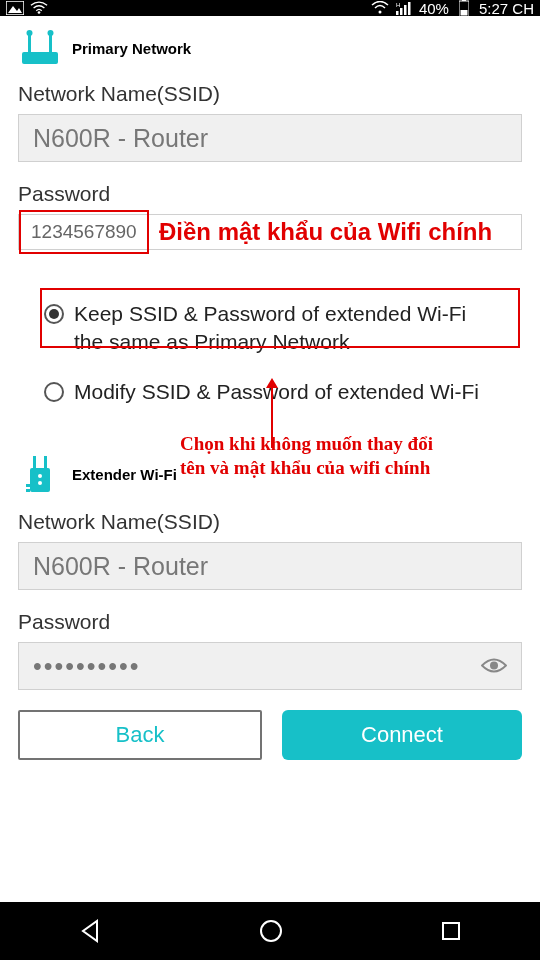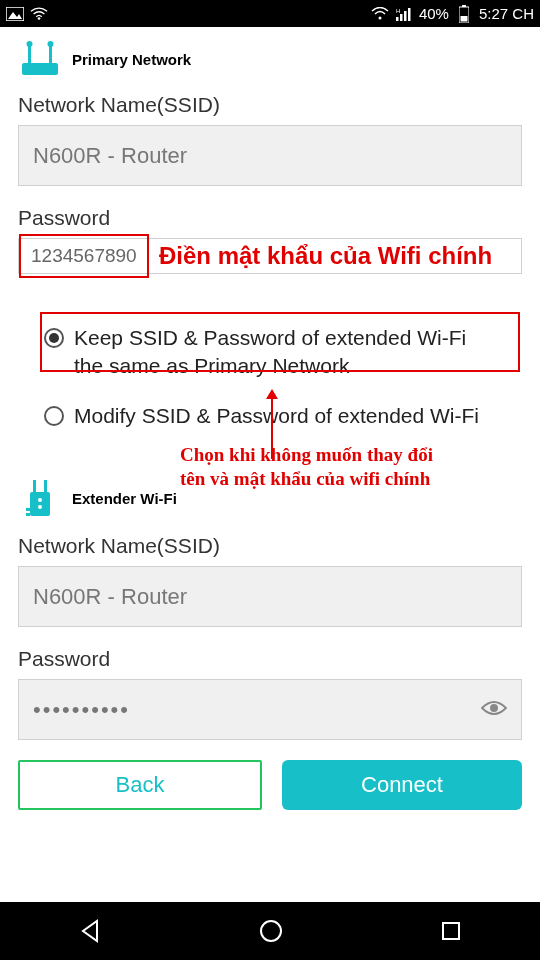--- a/index.html
+++ b/index.html
@@ -1,40 +1,40 @@
 <!DOCTYPE html>
 <html><head>
 <meta charset="utf-8">
 <style>
   * { box-sizing: border-box; margin: 0; padding: 0; }
   html, body { width: 540px; height: 960px; font-family: Arial, Helvetica, sans-serif; background:#fff; }
-  .status-bar { background:#000; color:#fff; height:27px; display:flex; justify-content:space-between; align-items:center; padding:0 6px; font-size:15px; }
+  .status-bar { background:#000; color:#fff; height:16px; display:flex; justify-content:space-between; align-items:center; padding:0 6px; font-size:15px; }
   .status-left, .status-right { display:flex; gap:6px; align-items:center; }
   .sb-ico { width:18px; height:18px; display:flex; align-items:center; justify-content:center; }
   .content { padding: 14px 18px 0 18px; position:relative; }
   .section-head { display:flex; align-items:center; gap:10px; margin-bottom:16px; }
   .section-head h2 { font-size:15px; font-weight:bold; color:#000000; }
   .router-ico svg, .extender-ico svg { display:block; }
   .label { font-size:21px; color:#333; margin-bottom:8px; }
-  .field { width:100%; border:1px solid #d0d0d0; background:#f0f0f0; height:61px; display:flex; align-items:center; padding:16px 14px; font-size:22px; color:#777; margin-bottom:20px; position:relative; }
+  .field { width:100%; border:1px solid #d0d0d0; background:#f0f0f0; height:48px; display:flex; align-items:center; padding:16px 14px; font-size:25px; color:#777; margin-bottom:20px; position:relative; }
   .pwbox { border:2px solid #e10000; height:44px; display:flex; align-items:center; padding:0 10px; font-size:19px; color:#666; width:130px; margin-right:10px;}
   .pwrow { display:flex; align-items:center; border:1px solid #d0d0d0; height:36px; margin-bottom:24px;}
   .radio-group { padding: 0 26px; margin-bottom:28px; position:relative; }
   .radio-item { display:flex; align-items:flex-start; gap:10px; font-size:21px; color:#222; line-height:28px; padding:6px 0 10px 0;margin-top:44px; }
   .radio { width:20px; height:20px; border:2px solid #555; border-radius:50%; flex:0 0 20px; margin-top:4px; display:flex; align-items:center; justify-content:center;}
   .radio.checked::after { content:""; width:10px; height:10px; background:#333; border-radius:50%; display:block;}
   .highlight-box { border:2px solid #e10000; position:absolute; left:22px; right:2px; top:-6px; height:60px; pointer-events:none;}
   .anno-pw { color:#e10000; font-weight:bold; font-size:24px; font-family: Liberation Sans, sans-serif;}
   .anno2 { color:#e10000; font-weight:bold; font-size:19px; font-family:"Times New Roman", serif; position:absolute; left:180px; top:416px; line-height:24px; pointer-events:none;}
   .arrow { color:#e10000; position:absolute; left:264px; top:362px; font-size:22px; pointer-events:none; }
   .arrow svg { display:block; }
   .eye { position:absolute; right:14px; top:50%; transform:translateY(-50%); }
   .buttons { display:flex; gap:20px; padding: 0 18px; margin-top:4px;}
   .btn { flex:1; height:50px; display:flex; align-items:center; justify-content:center; font-size:22px; border-radius:2px;}
-  .btn-back { border:2px solid #22c55e; color:#17c0c8; background:#fff;}
+  .btn-back { border:2px solid #737373; color:#17c0c8; background:#fff;}
   .btn-connect { background:#17c0c8; color:#fff;border-radius:6px;}
   .nav-bar { position:absolute; bottom:0; left:0; right:0; height:58px; background:#000; display:flex; justify-content:space-around; align-items:center;}
   .nav-bar svg { display:block; }
   .dots { letter-spacing:2px; }
 </style>
 </head>
 <body>
 
 <div class="status-bar">
   <div class="status-left">

